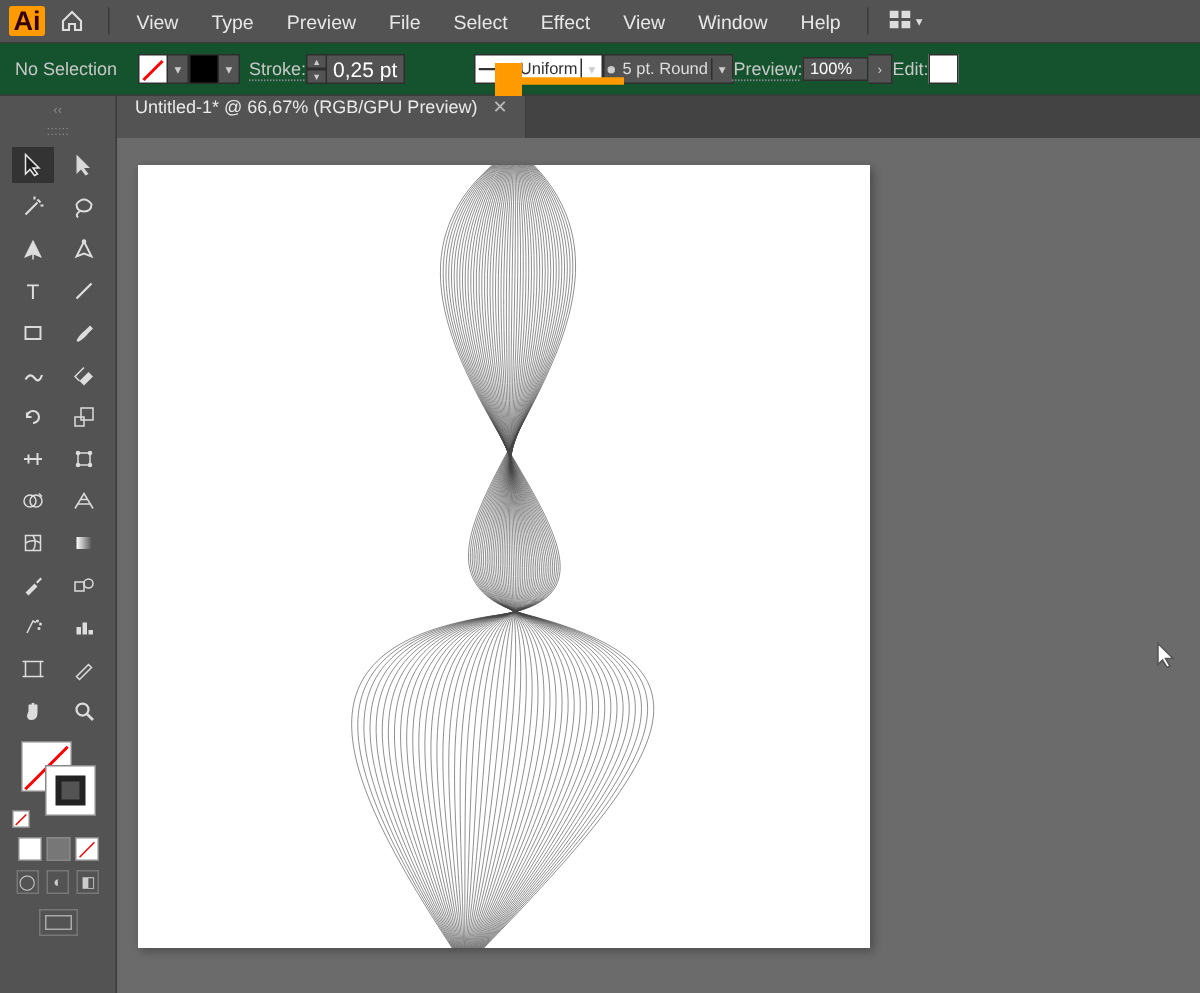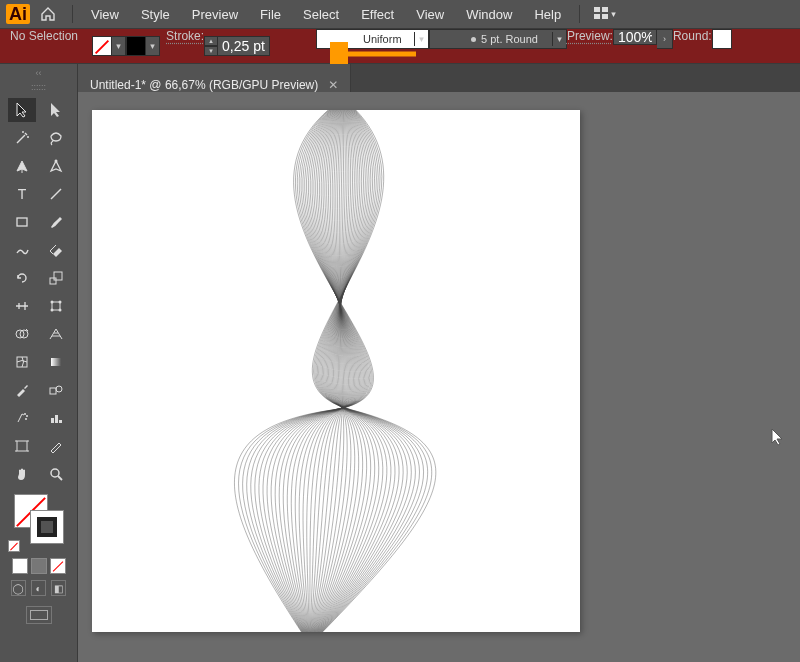--- a/index.html
+++ b/index.html
@@ -7,37 +7,37 @@
   
   .menubar { height: 28px; background: #535353; display: flex; align-items: center; padding: 0 6px; gap: 2px; }
   .menubar .app-icon { width: 24px; height: 20px; background: #ff9a00; display: flex; align-items: center; justify-content: center; color: #330000; font-weight: bold; font-size: 18px; border-radius: 2px; margin-right: 4px; }
   .menubar .home { width: 24px; display: flex; align-items: center; justify-content: center; color: #ccc; margin-right: 4px; }
   .menubar .sep { width: 1px; height: 18px; background: #3a3a3a; margin: 0 6px; }
   .menubar .menu-item { padding: 4px 10px; color: #e8e8e8; cursor: pointer; font-size: 13px; }
   .menubar .workspace { margin-left: 6px; display: flex; align-items: center; gap: 3px; color: #ddd; }
   .menubar .workspace .ws-icon { display: inline-block; }
   .menubar .workspace .chev { font-size: 9px; }
   
-  .options-bar { height: 36px; background: #7f1d1d; border-top: 1px solid #3a3a3a; border-bottom: 1px solid #3a3a3a; display: flex; padding: 0 10px; gap: 0; }
+  .options-bar { height: 36px; background: #14532d; border-top: 1px solid #3a3a3a; border-bottom: 1px solid #3a3a3a; display: flex; align-items: center; padding: 0 10px; gap: 0; }
   .options-bar .label { color: #c8c8c8; font-size: 12px; }
   .options-bar .swatch-box { display: flex; align-items: center; }
   .options-bar .swatch { width: 20px; height: 20px; border: 1px solid #2e2e2e; position: relative; }
   .options-bar .no-fill { background: #fff; }
   .options-bar .no-fill::after { content:""; position:absolute; left:0; right:0; top:50%; border-top:2px solid red; transform: rotate(-45deg); }
   .options-bar .black-fill { background: #000; }
   .options-bar .chev-btn { width: 14px; height: 20px; background: #535353; display:flex; align-items:center; justify-content:center; font-size:9px; border:1px solid #2e2e2e; border-left:none; color:#ccc; }
   .options-bar .stroke-field { display:flex; align-items:center; }
   .options-bar .stepper { width:14px; display:flex; flex-direction:column; }
   .options-bar .stepper span { height:10px; font-size:7px; display:flex; align-items:center; justify-content:center; background:#535353; border:1px solid #2e2e2e; color:#ccc; }
   .options-bar .field { width: 52px; height: 20px; background: #535353; border:1px solid #2e2e2e; border-left:none; color:#fff; font-size:14px; padding: 0 4px; }
   .options-bar .combo { display:flex; align-items:center; height:20px; border:1px solid #2e2e2e; background:#535353; }
-  .options-bar .combo .txt { padding: 0 14px; font-size:11px; color:#ddd; display:flex; align-items:center; gap:5px;margin-left:27px; }
+  .options-bar .combo .txt { padding: 0 2px; font-size:11px; color:#ddd; display:flex; align-items:center; gap:5px; }
   .options-bar .combo .dot { width:5px; height:5px; border-radius:50%; background:#ccc; }
   .options-bar .combo .chev { width:14px; text-align:center; font-size:9px; color:#ccc; border-left:1px solid #2e2e2e; padding:2px 0; }
-  .options-bar .pct-field { width:44px; height:16px; background:#535353; border:1px solid #2e2e2e; color:#fff; font-size:14px; padding:0 4px; }
+  .options-bar .pct-field { width:44px; height:16px; background:#535353; border:1px solid #2e2e2e; color:#fff; font-size:11px; padding:0 4px; }
   .options-bar .go { width:16px; height:20px; background:#535353; border:1px solid #2e2e2e; border-left:none; display:flex; align-items:center; justify-content:center; font-size:9px; color:#ccc; }
   .options-bar .style-sw { width:20px; height:20px; background:#fff; border:1px solid #2e2e2e; }
   .u-label { text-decoration: underline dotted #888; text-underline-offset: 3px; }
   
   .arrow-annotation { position: absolute; left: 330px; top: 42px; pointer-events:none; }
   
   .main { display:flex; height: calc(662px - 64px); }
   .toolbox { width: 78px; background:#535353; border-right:1px solid #3a3a3a; display:flex; flex-direction:column; align-items:center; padding-top:2px; }
   .toolbox .handle { width: 60px; height: 14px; font-size:9px; color:#888; display:flex; align-items:center; justify-content:center; gap:4px; }
   .toolbox .grid { display:grid; grid-template-columns: 28px 28px; gap: 4px 6px; margin-top: 4px; }
@@ -58,40 +58,40 @@
   .toolbox .msw.none { background:#fff; }
   .toolbox .msw.none::after { content:""; position:absolute; left:0; right:0; top:50%; border-top:1.5px solid red; transform:rotate(-45deg); }
   .toolbox .dmode-row { display:flex; gap:5px; margin-top:6px; justify-content:flex-start; width:56px; }
   .toolbox .dmode { width:18px; height:16px; border:1px solid #777; display:flex; align-items:center; justify-content:center; font-size:10px; color:#ccc; }
   .toolbox .screen-row { margin-top:10px; }
   .toolbox .screen-btn { width:26px; height:18px; border:1px solid #777; position:relative; }
   .toolbox .screen-btn::before { content:""; position:absolute; inset:3px; border:1px solid #aaa; }
   
   .doc-area { flex:1; display:flex; flex-direction:column; background:#535353; position:relative; }
   .tab-bar { height:28px; display:flex; align-items:stretch; background:#434343; }
-  .tab { display:flex; align-items:flex-end; gap:10px; padding: 0 12px; background:#535353; color:#eaeaea; font-size:12px; border-right:1px solid #3a3a3a; }
+  .tab { display:flex; align-items:flex-start; gap:10px; padding: 0 12px; background:#535353; color:#eaeaea; font-size:12px; border-right:1px solid #3a3a3a; }
   .tab .close { font-size:12px; color:#bbb; }
   .canvas-wrap { flex:1; background:#6b6b6b; display:flex; align-items:flex-start; justify-content:flex-start; padding:18px 0 0 14px; position:relative; }
   .artboard { width:488px; height:522px; background:#fff; box-shadow: 2px 2px 6px rgba(0,0,0,.3); overflow:hidden; position:relative; }
   .artboard svg { position:absolute; inset:0; }
   .cursor { position:absolute; right:14px; top:336px; color:#e8e8e8; font-size:14px; }
 </style>
 </head>
 <body>
 
 <div class="menubar">
   <div class="app-icon">Ai</div>
   <div class="home">
     <svg width="16" height="16" viewBox="0 0 16 16">
         <path d="M2 8 L8 2 L14 8 L14 14 L10 14 L10 10 L6 10 L6 14 L2 14 Z" fill="none" stroke="#ddd" stroke-width="1.4"></path>
       </svg>
   </div>
   <div class="sep"></div>
   <div class="menu-item">View</div>
-  <div class="menu-item">Style</div>
+  <div class="menu-item">Type</div>
   <div class="menu-item">Preview</div>
   <div class="menu-item">File</div>
   <div class="menu-item">Select</div>
   <div class="menu-item">Effect</div>
   <div class="menu-item">View</div>
   <div class="menu-item">Window</div>
   <div class="menu-item">Help</div>
   <div class="sep"></div>
   <div class="workspace">
     <span class="ws-icon">
@@ -139,21 +139,21 @@
   <div class="combo">
     <div class="txt">
         <span class="dot"></span>
         <span>5 pt. Round</span>
       </div>
     <div class="chev">▾</div>
   </div>
   <span class="label u-label">Preview:</span>
   <input class="pct-field" value="100%" style="">
   <div class="go">›</div>
-  <span class="label">Round:</span>
+  <span class="label">Edit:</span>
   <div class="style-sw"></div>
 </div>
 
 <svg class="arrow-annotation" width="90" height="24">
   <defs>
       <marker id="ah" markerWidth="10" markerHeight="10" refX="2" refY="5" orient="auto">
         <path d="M0 0 L10 5 L0 10 Z" fill="#ff9a00"></path>
       </marker>
     </defs>
   <line x1="86" y1="12" x2="8" y2="12" stroke="#ff9a00" stroke-width="5" marker-end="url(#ah)"></line>

